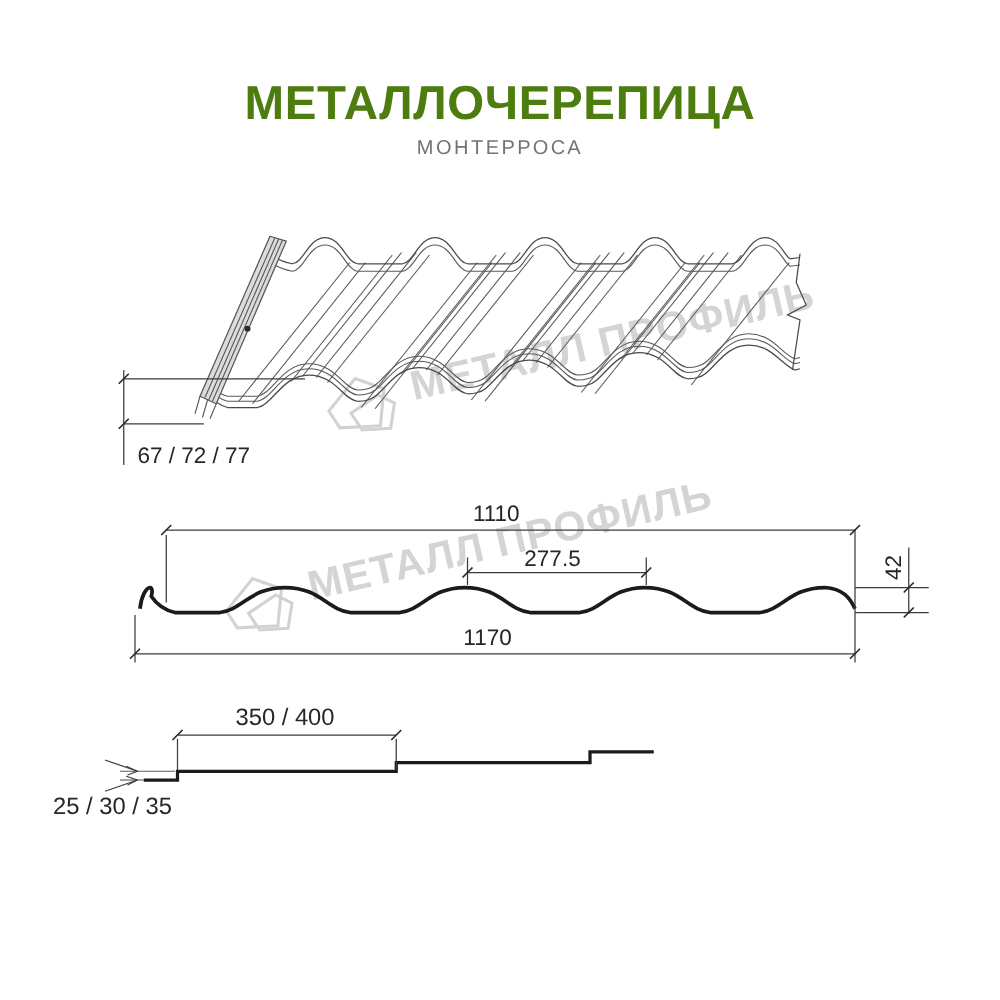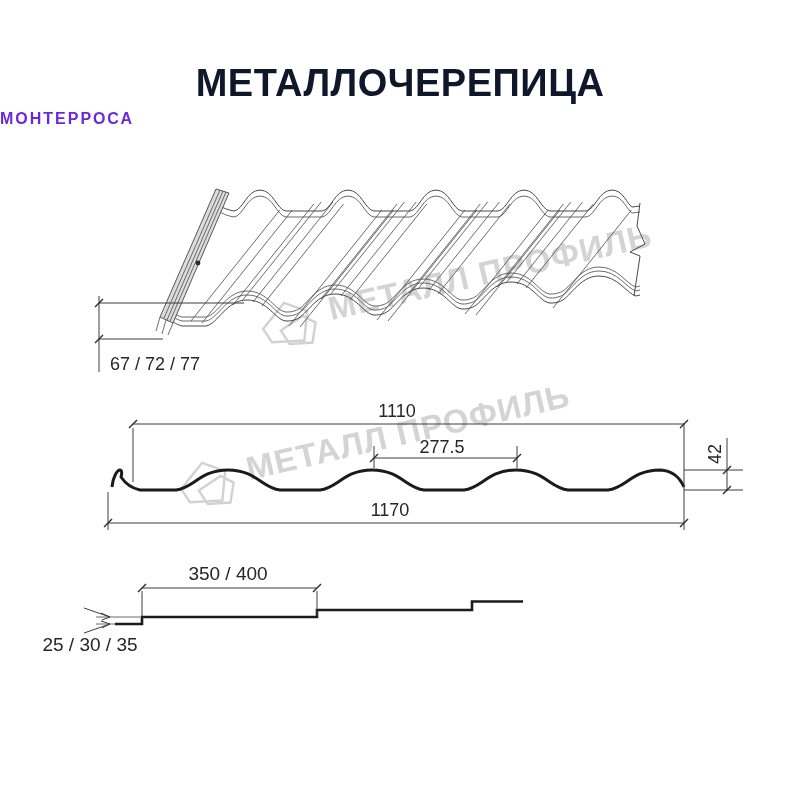--- a/index.html
+++ b/index.html
@@ -1,21 +1,21 @@
 <!DOCTYPE html>
 <html><head>
 <meta charset="utf-8">
 <style>
   html,body{margin:0;padding:0;background:#fff;}
   .page{position:relative;width:800px;height:800px;background:#ffffff;overflow:hidden;
         font-family:"Liberation Sans",sans-serif;}
   .title{position:absolute;top:62px;left:0;width:800px;text-align:center;
-         font-size:38px;font-weight:700;letter-spacing:.5px;color:#0f172a;}
-  .subtitle{position:absolute;top:110px;left:0;width:800px;
-            font-size:16px;font-weight:700;letter-spacing:2px;color:#6d28d9;}
+         font-size:38px;font-weight:700;letter-spacing:.5px;color:#4d7c0f;}
+  .subtitle{position:absolute;top:110px;left:0;width:800px;text-align:center;
+            font-size:16px;font-weight:400;letter-spacing:2px;color:#737373;}
   .wm{position:absolute;display:flex;align-items:center;gap:12px;height:64px;
       color:#d4d4d4;font-weight:700;font-size:33px;letter-spacing:1px;
       white-space:nowrap;transform-origin:left center;}
   .wm svg{display:block;}
   #wm1{left:258px;top:300px;transform:rotate(-13deg);}
   #wm2{left:176px;top:460px;transform:rotate(-13deg);}
   .wm .wm-text{transform:translateY(-6px);}
   svg.draw{position:absolute;left:0;top:0;}
   .thin{stroke:#4a4a4a;stroke-width:1;fill:none;}
   .thin2{stroke:#5a5a5a;stroke-width:.9;fill:none;}

